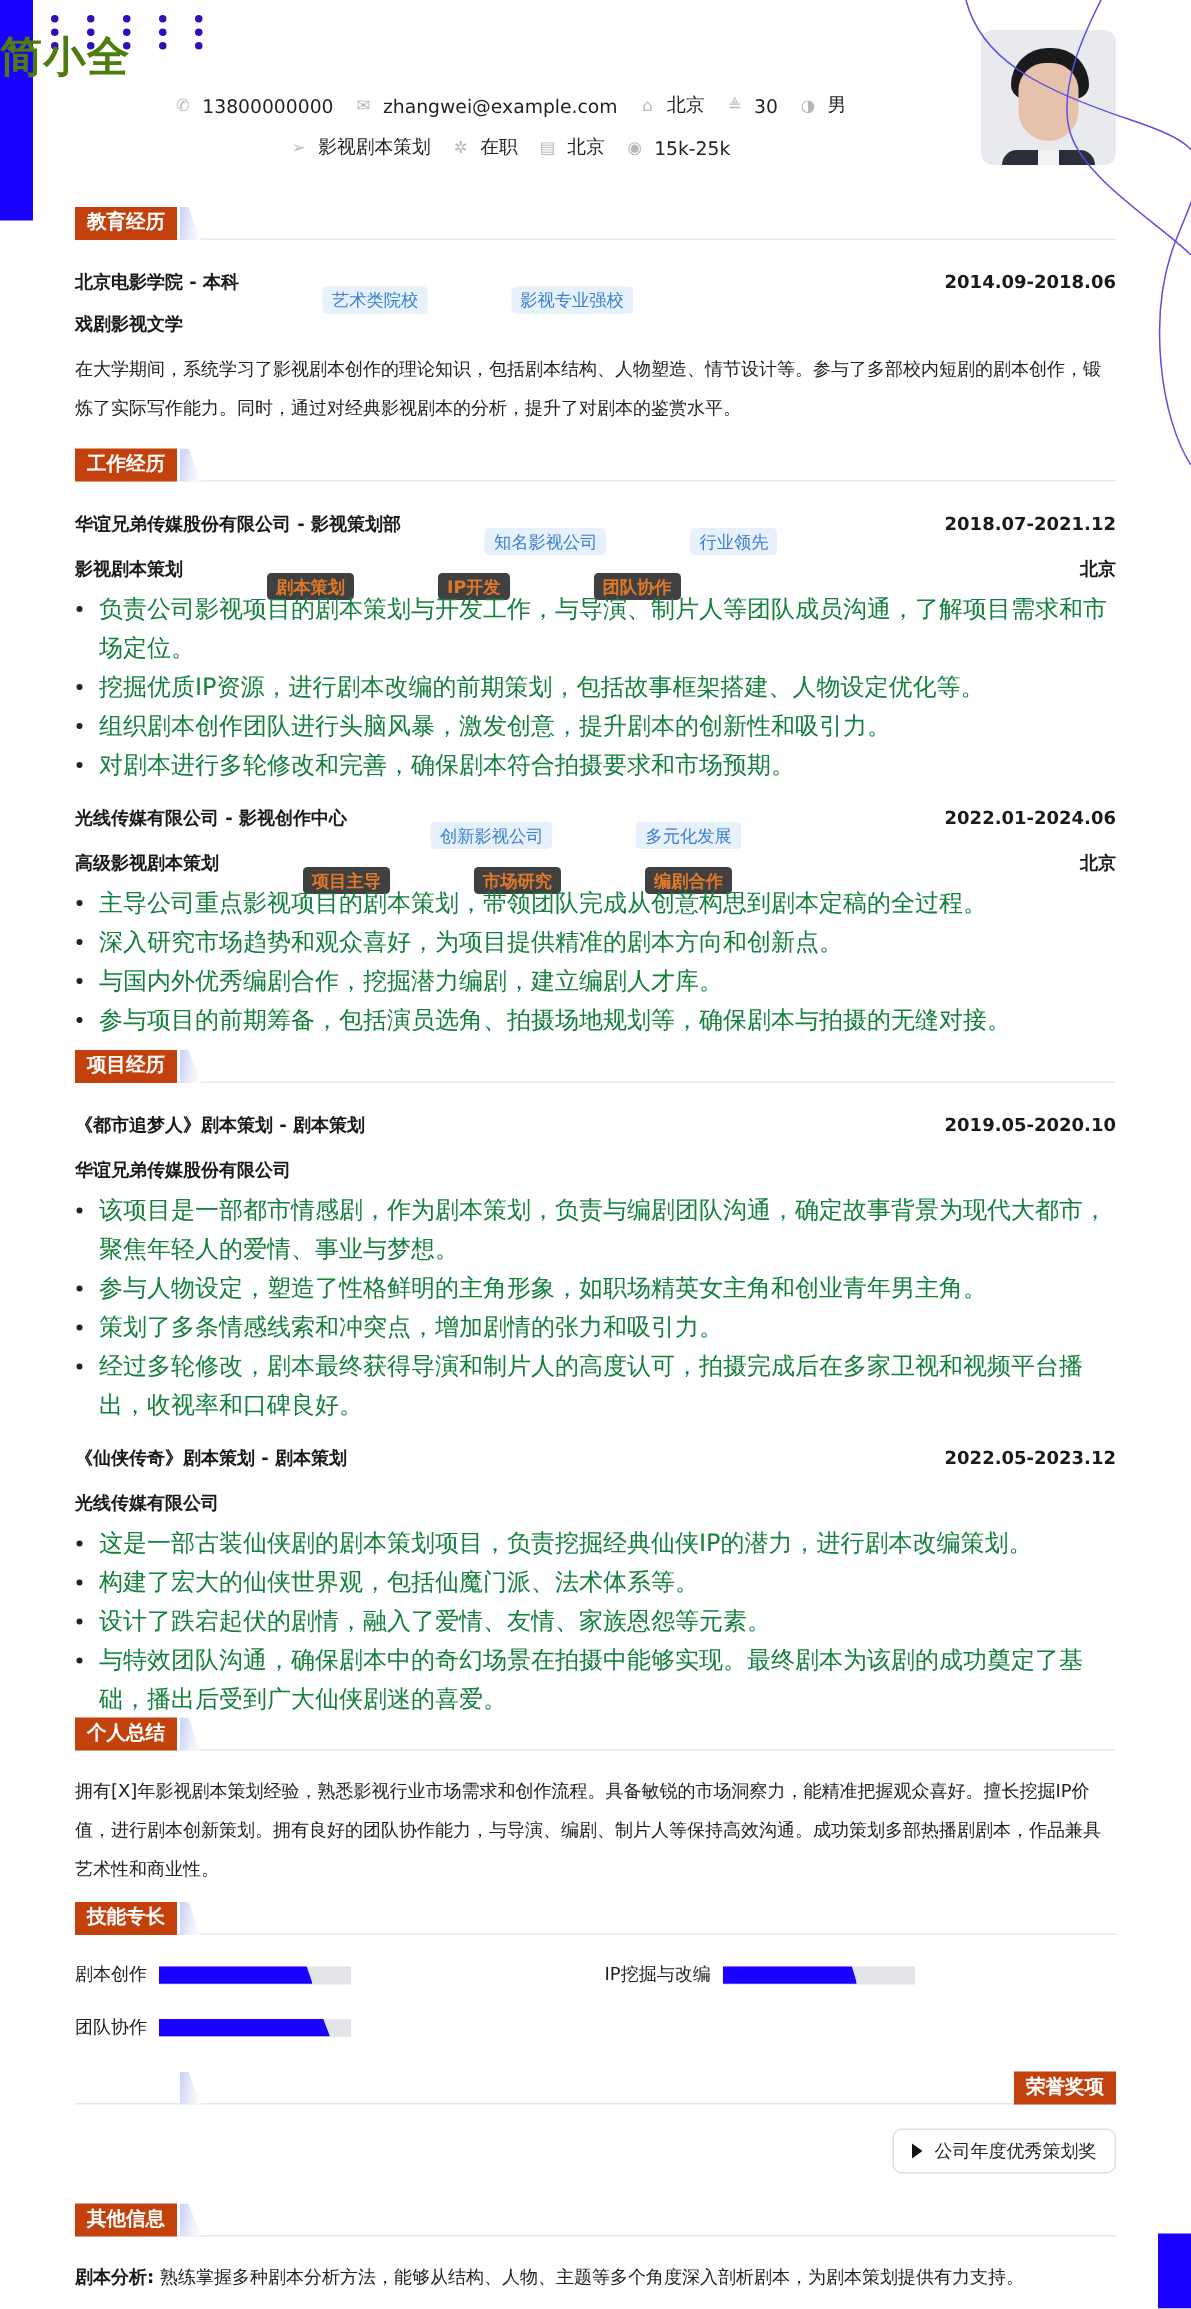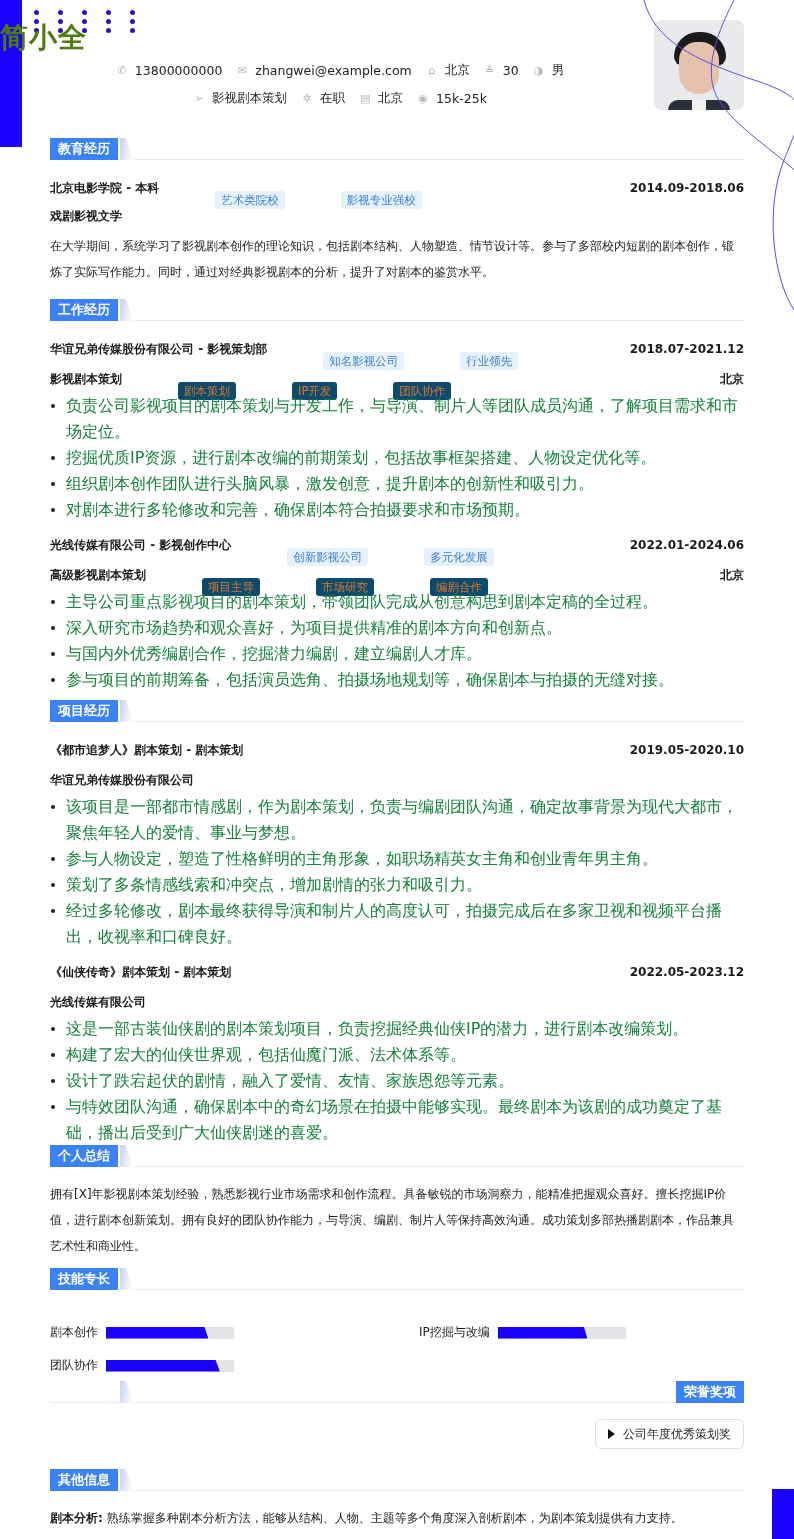--- a/index.html
+++ b/index.html
@@ -27,35 +27,35 @@
   .info-item { display: flex; align-items: center; margin: 0 7px; }
   .info-icon { width: 12px; height: 12px; margin-right: 7px; color: #b5b8bd; font-size: 11px; line-height: 12px; text-align: center; display:inline-block; }
   .photo { position: absolute; left: 654px; top: 20px; width: 90px; height: 90px; border-radius: 8px; background: #e9eaed; overflow: hidden; }
   .photo .hair { position: absolute; left: 20px; top: 12px; width: 52px; height: 34px; background: #1b1b1d; border-radius: 26px 26px 10px 10px; }
   .photo .face { position: absolute; left: 25px; top: 22px; width: 40px; height: 52px; background: #e6c2ac; border-radius: 18px 18px 20px 20px; }
   .photo .suit { position: absolute; left: 14px; top: 80px; width: 62px; height: 14px; background: #2a2f3a; border-radius: 10px 10px 0 0; }
   .photo .shirt { position: absolute; left: 38px; top: 80px; width: 14px; height: 14px; background: #f3f3f3; }
 
   .section { position: absolute; left: 50px; width: 694px; }
   .sec-title { position: relative; height: 22px; border-bottom: 1px solid #e6e8eb; }
-  .sec-title .tag { display: inline-block; height: 22px; line-height: 22px; padding: 0 8px; background: #3b82f6; color: #fff; font-size: 13px; font-weight: bold; position: relative; z-index: 1; }
+  .sec-title .tag { display: inline-block; height: 22px; line-height: 22px; padding: 0 8px; background: #c2410c; color: #fff; font-size: 13px; font-weight: bold; position: relative; z-index: 1; }
   .sec-title .tail { position: absolute; left: 70px; top: 0; width: 14px; height: 22px; background: linear-gradient(100deg, #c9cff5 0%, #eef0fb 60%, #ffffff 100%); clip-path: polygon(0 0, 40% 0, 100% 100%, 0 100%); }
 
   .row { display: flex; align-items: center; justify-content: space-between; font-size: 12px; }
   .row .left { display: flex; align-items: center; gap: 48px; }
   .bold { font-weight: bold; color: #1a1a1a; }
   .badge { display: inline-block; height: 18px; line-height: 18px; padding: 0 6px; border-radius: 3px; font-size: 11.5px; margin-left: 8px; margin-top: 23px; }
   .badge.blue { background: #e6f1fc; color: #3a7ecf; }
-  .badge.orange { background: #0c4a6e; color: #e0782a; }
+  .badge.orange { background: #404040; color: #e0782a; font-weight: bold; }
   .para { font-size: 12px; line-height: 26px; color: #222; }
   ul.bullets { list-style: none; }
   ul.bullets li { position: relative; padding-left: 16px; font-size: 16px; line-height: 26px; color: #15803d; }
   ul.bullets li::before { content: ""; position: absolute; left: 1px; top: 11px; width: 4px; height: 4px; border-radius: 50%; background: #222; }
 
-  .skills { display: grid; grid-template-columns: 353px 341px; row-gap: 18px; margin-top: 34px; gap: 16px; }
+  .skills { display: grid; grid-template-columns: 353px 341px; row-gap: 18px; margin-top: 18px; }
   .skill { display: flex; align-items: center; font-size: 12px; }
   .skill .label { margin-right: 8px; }
   .bar { position: relative; width: 128px; height: 12px; background: #e3e4e8; }
   .bar .fill { position: absolute; left: 0; top: 0; height: 12px; background: #1a00ff; clip-path: polygon(0 0, 96% 0, 100% 100%, 0 100%); }
 
   .award { display: inline-flex; align-items: center; height: 30px; padding: 0 12px; border: 1px solid #dcdfe3; border-radius: 6px; font-size: 12px; margin-top: 16px; }
   .award .tri { width: 0; height: 0; border-top: 5px solid transparent; border-bottom: 5px solid transparent; border-left: 7px solid #111; margin-right: 8px; }
 </style>
 </head>
 <body>

